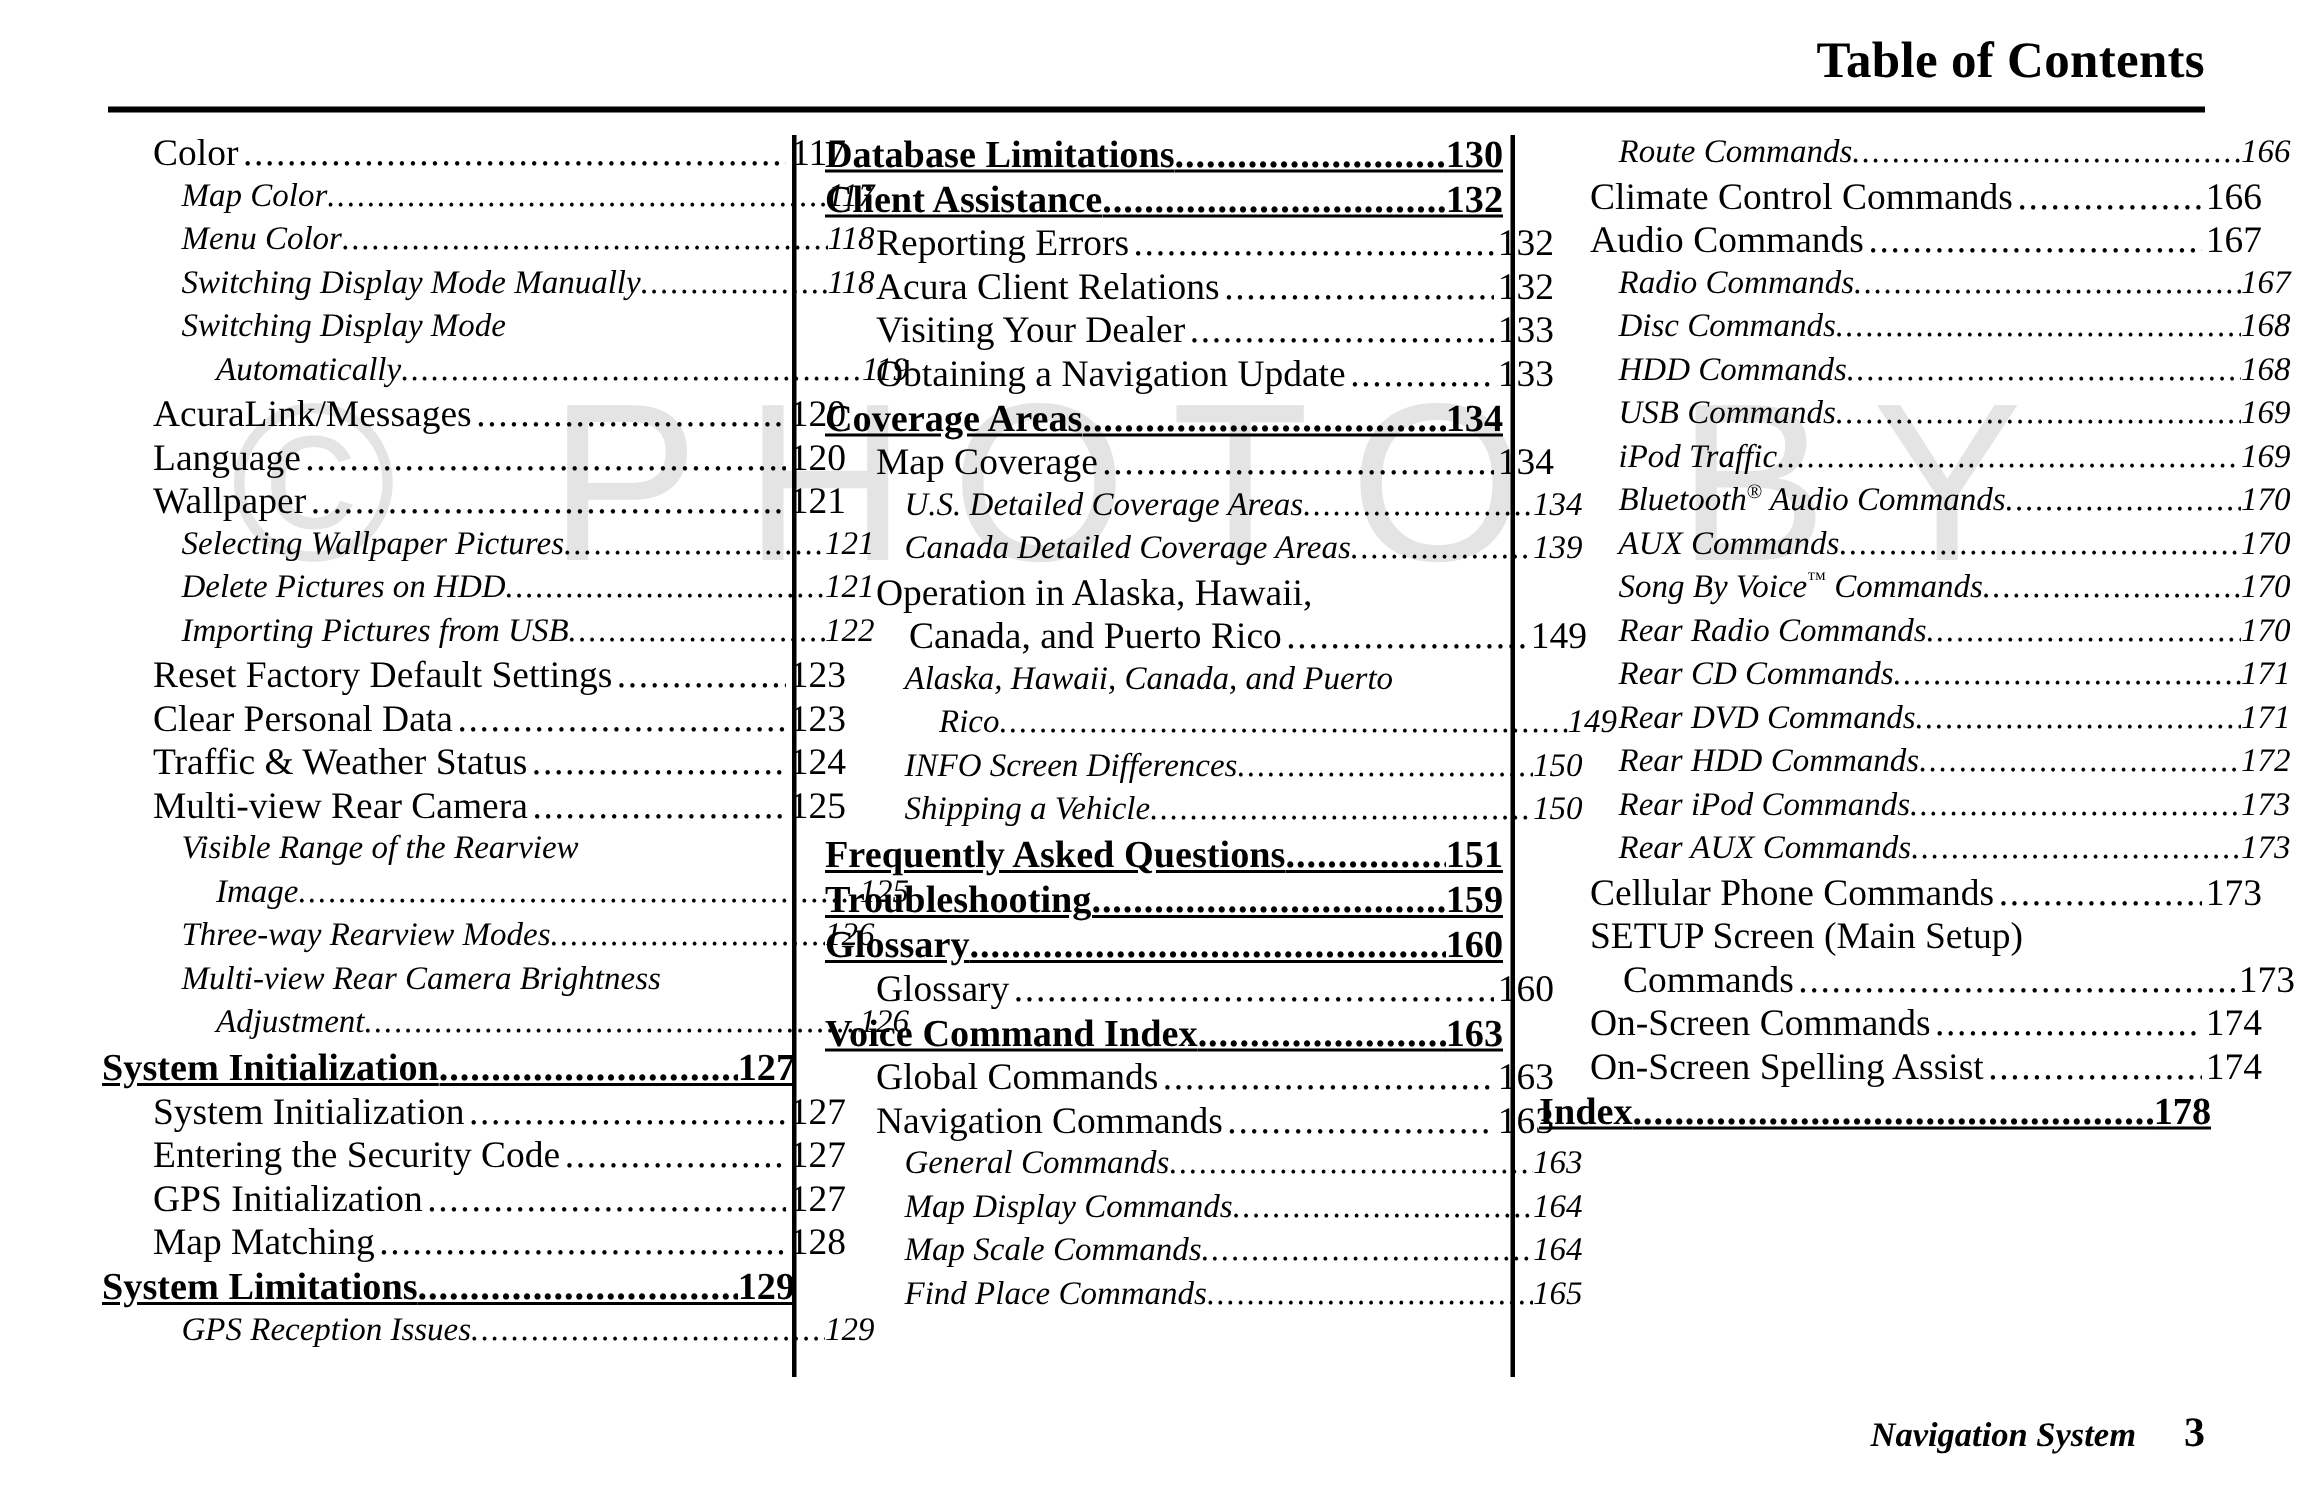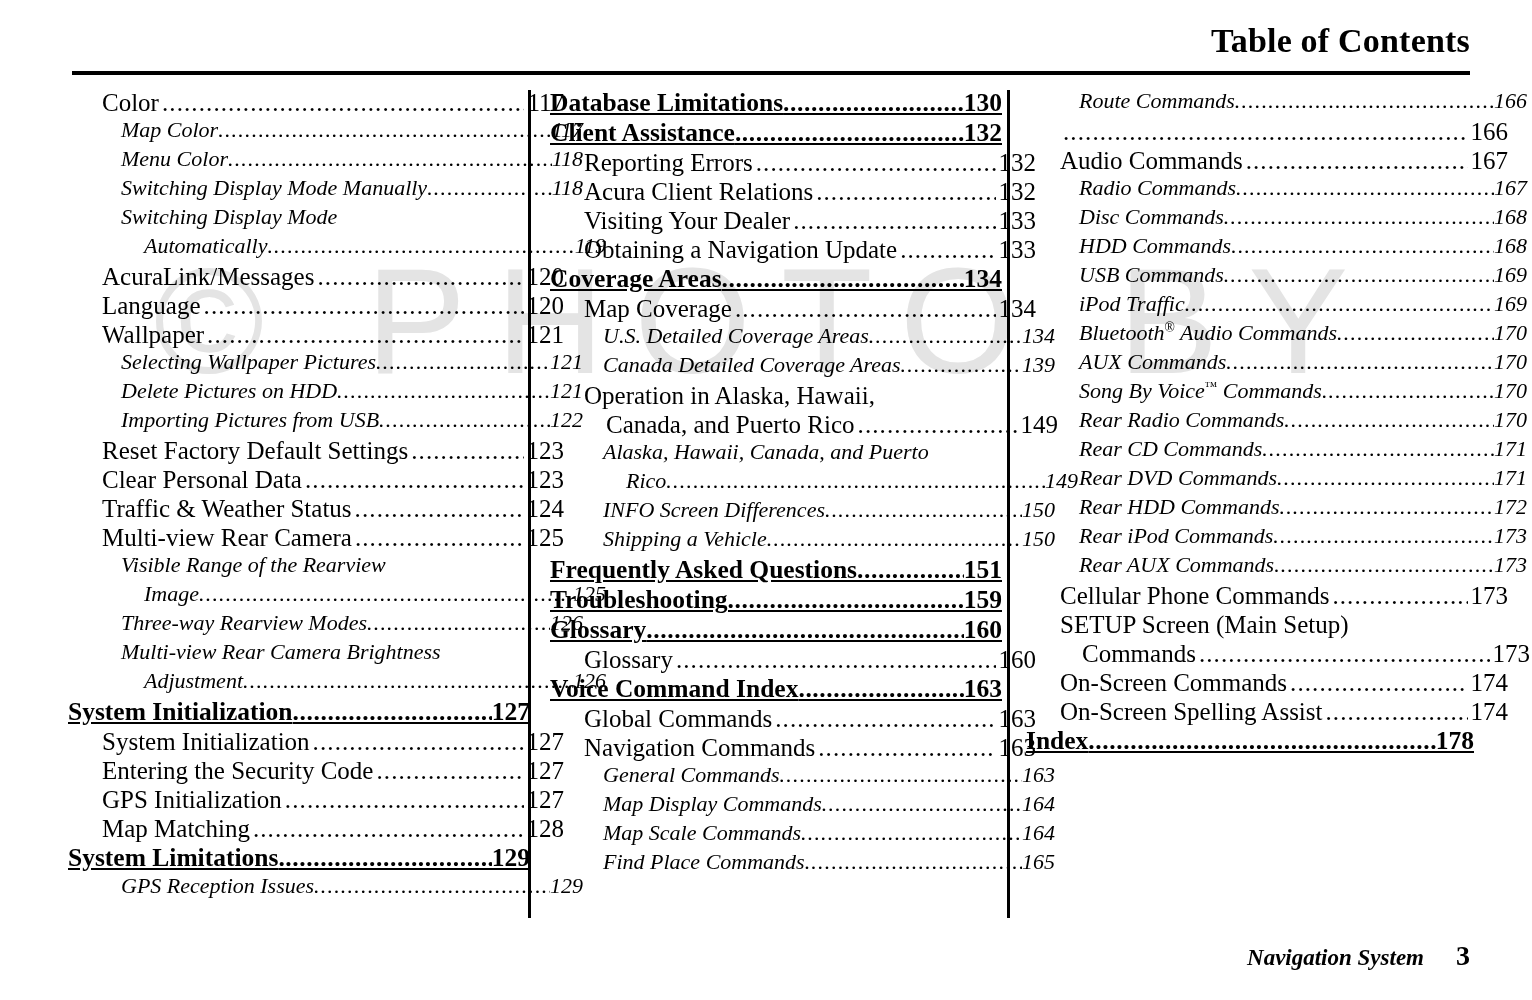--- a/index.html
+++ b/index.html
@@ -466,20 +466,21 @@
         </div>
       </div>
     <div class="divider" id="divider-2"></div>
     <div class="col col-3">
         <div class="entry lvl2">
           <span class="label">Route Commands</span>
           <span class="leader">..................................................................................................................</span>
           <span class="page">166</span>
         </div>
         <div class="entry lvl1">
+          <span class="label">Climate Control Commands</span>
           <span class="leader">..................................................................................................................</span>
           <span class="page">166</span>
         </div>
         <div class="entry lvl1">
           <span class="label">Audio Commands</span>
           <span class="leader">..................................................................................................................</span>
           <span class="page">167</span>
         </div>
         <div class="entry lvl2">
           <span class="label">Radio Commands</span>

